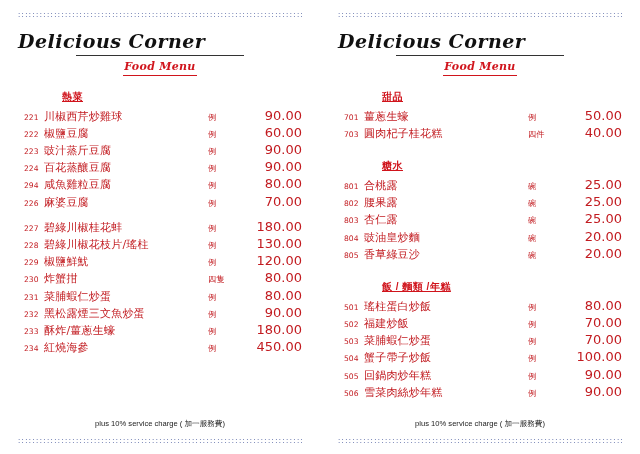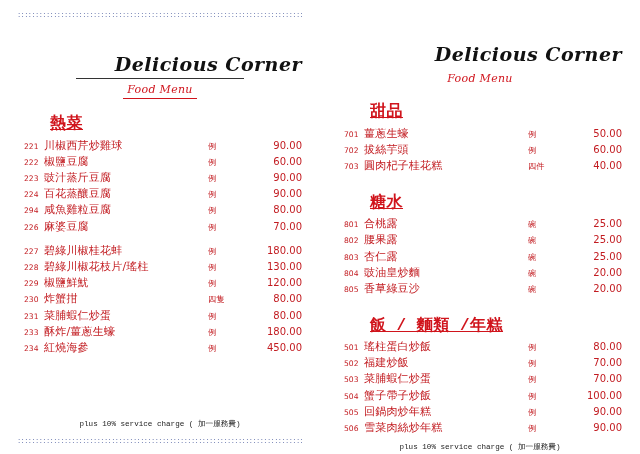--- a/index.html
+++ b/index.html
@@ -37,40 +37,40 @@
     color: #2b3f8c;
     white-space: nowrap;
     overflow: hidden;
     height: 10px;
     line-height: 10px;
   }
   .dots-top { margin-bottom: 10px; }
   .dots-bottom { margin-top: 4px; }
 
   .brand {
-    text-align: right;
+    text-align: left;
     font-family: "DejaVu Serif", serif;
     font-style: italic;
     font-weight: bold;
     font-size: 19px;
     letter-spacing: 0.5px;
     color: #111111;
-    margin-top: 23px;
+    margin-top: 0;
   }
   .brand-rule {
     width: 168px;
     height: 1px;
     background: #333;
     margin: 3px auto 4px auto;
   }
   .submenu {
     text-align: center;
     font-family: "DejaVu Serif", serif;
     font-style: italic;
-    font-weight: normal;
+    font-weight: bold;
     font-size: 11px;
     color: #d0141c;
     letter-spacing: 0.3px;
   }
   .submenu-rule {
     width: 74px;
     height: 1px;
     background: #d0141c;
     margin: 2px auto 0 auto;
   }
@@ -78,24 +78,24 @@
   .content {
     flex: 1 1 auto;
     margin-top: 14px;
     padding-left: 6px;
   }
 
   .section { margin-bottom: 6px; }
   .section-title {
     color: #d0141c;
     font-weight: bold;
-    font-size: 16px;
-    font-family: Liberation Mono, monospace;
+    font-size: 10px;
+    font-family: Liberation Sans, sans-serif;
     text-decoration: underline;
-    margin-left: 26px;
+    margin-left: 38px;
     margin-bottom: 3px;
     letter-spacing: 0.5px;
   }
   table.items {
     width: 100%;
     border-collapse: collapse;
     font-size: 8.6px;
     color: #c21b20;
   }
   table.items td {
@@ -120,30 +120,30 @@
     width: 42px;
     text-align: left;
     color: #c21b20;
     font-size: 8.2px;
     padding-left: 4px;
   }
   td.price {
     width: 52px;
     text-align: right;
     color: #c21b20;
-    font-size: 10px;
+    font-size: 13px;
     font-family: "DejaVu Sans", sans-serif;
     padding-right: 10px;
   }
   .spacer-row td { height: 7px; }
 
   .footer {
     text-align: center;
     font-size: 7.6px;
-    font-family: Liberation Mono, monospace;
+    font-family: Liberation Sans, sans-serif;
     color: #222;
     margin-top: auto;
     padding-bottom: 3px;
   }
 </style>
 </head>
 <body>
 
 <div class="page">
 
@@ -222,20 +222,26 @@
               <td class="unit">四隻</td>
               <td class="price">80.00</td>
             </tr>
             <tr>
               <td class="code">231</td>
               <td class="name">菜脯蝦仁炒蛋</td>
               <td class="unit">例</td>
               <td class="price">80.00</td>
             </tr>
             <tr>
+              <td class="code">232</td>
+              <td class="name">黑松露煙三文魚炒蛋</td>
+              <td class="unit">例</td>
+              <td class="price">90.00</td>
+            </tr>
+            <tr>
               <td class="code">233</td>
               <td class="name">酥炸/薑蔥生蠔</td>
               <td class="unit">例</td>
               <td class="price">180.00</td>
             </tr>
             <tr>
               <td class="code">234</td>
               <td class="name">紅燒海參</td>
               <td class="unit">例</td>
               <td class="price">450.00</td>
@@ -262,26 +268,20 @@
         <div class="section-title">甜品</div>
         <table class="items">
           <tbody>
             <tr>
               <td class="code">701</td>
               <td class="name">薑蔥生蠔</td>
               <td class="unit">例</td>
               <td class="price">50.00</td>
             </tr>
             <tr>
-              <td class="code">702</td>
-              <td class="name">拔絲芋頭</td>
-              <td class="unit">例</td>
-              <td class="price">60.00</td>
-            </tr>
-            <tr>
               <td class="code">703</td>
               <td class="name">圓肉杞子桂花糕</td>
               <td class="unit">四件</td>
               <td class="price">40.00</td>
             </tr>
           </tbody>
         </table>
       </div>
 
       <div class="section" style="margin-top:18px;">

